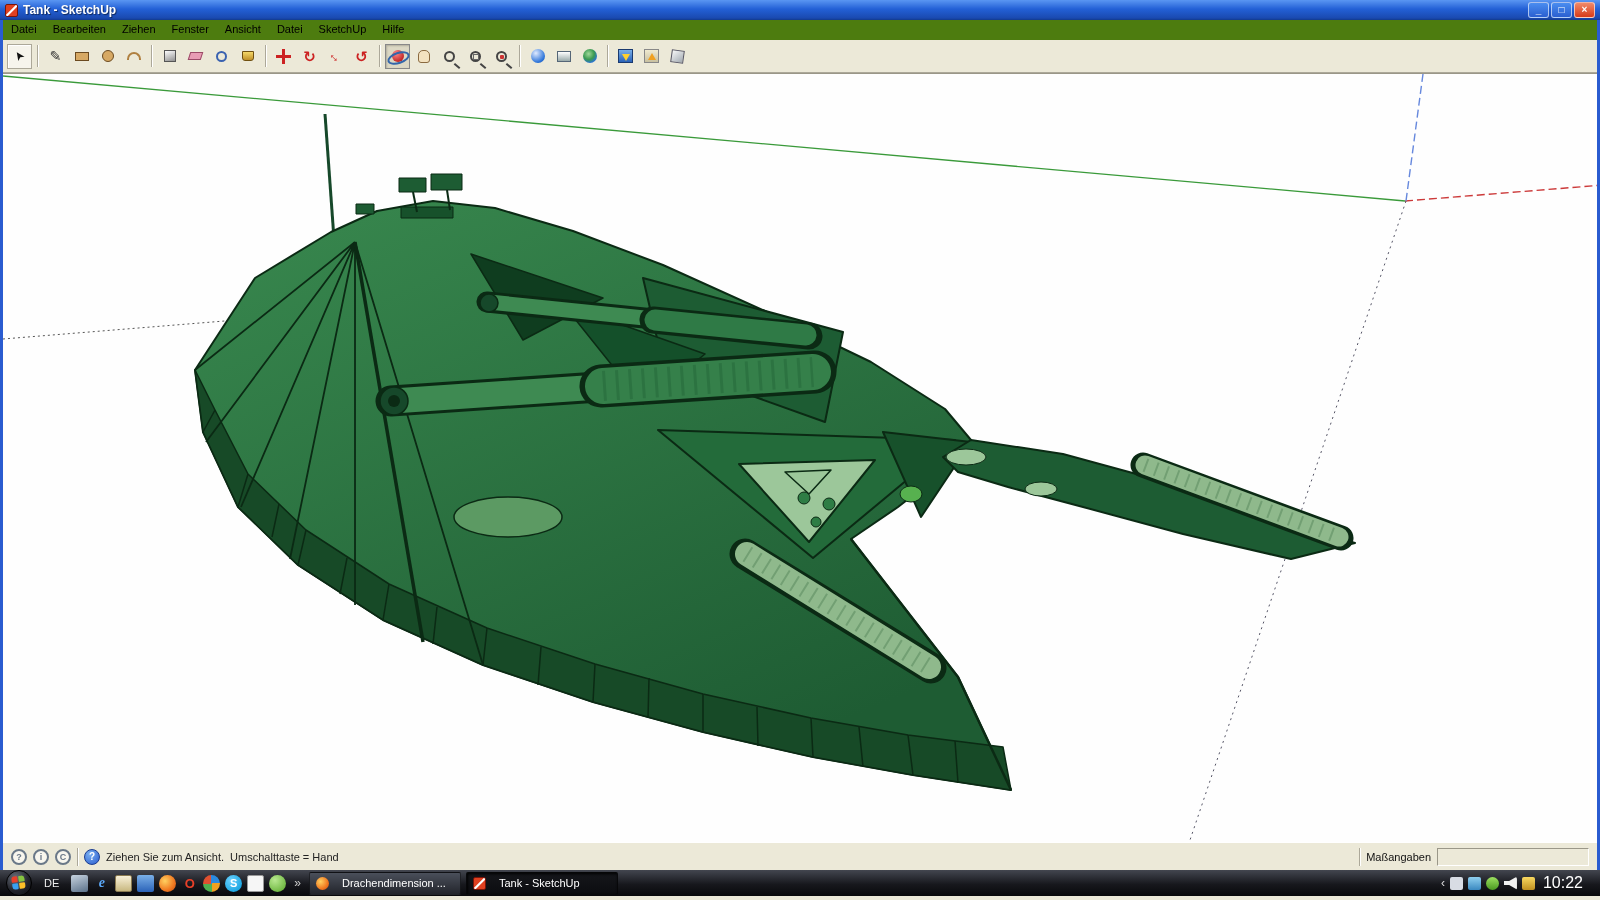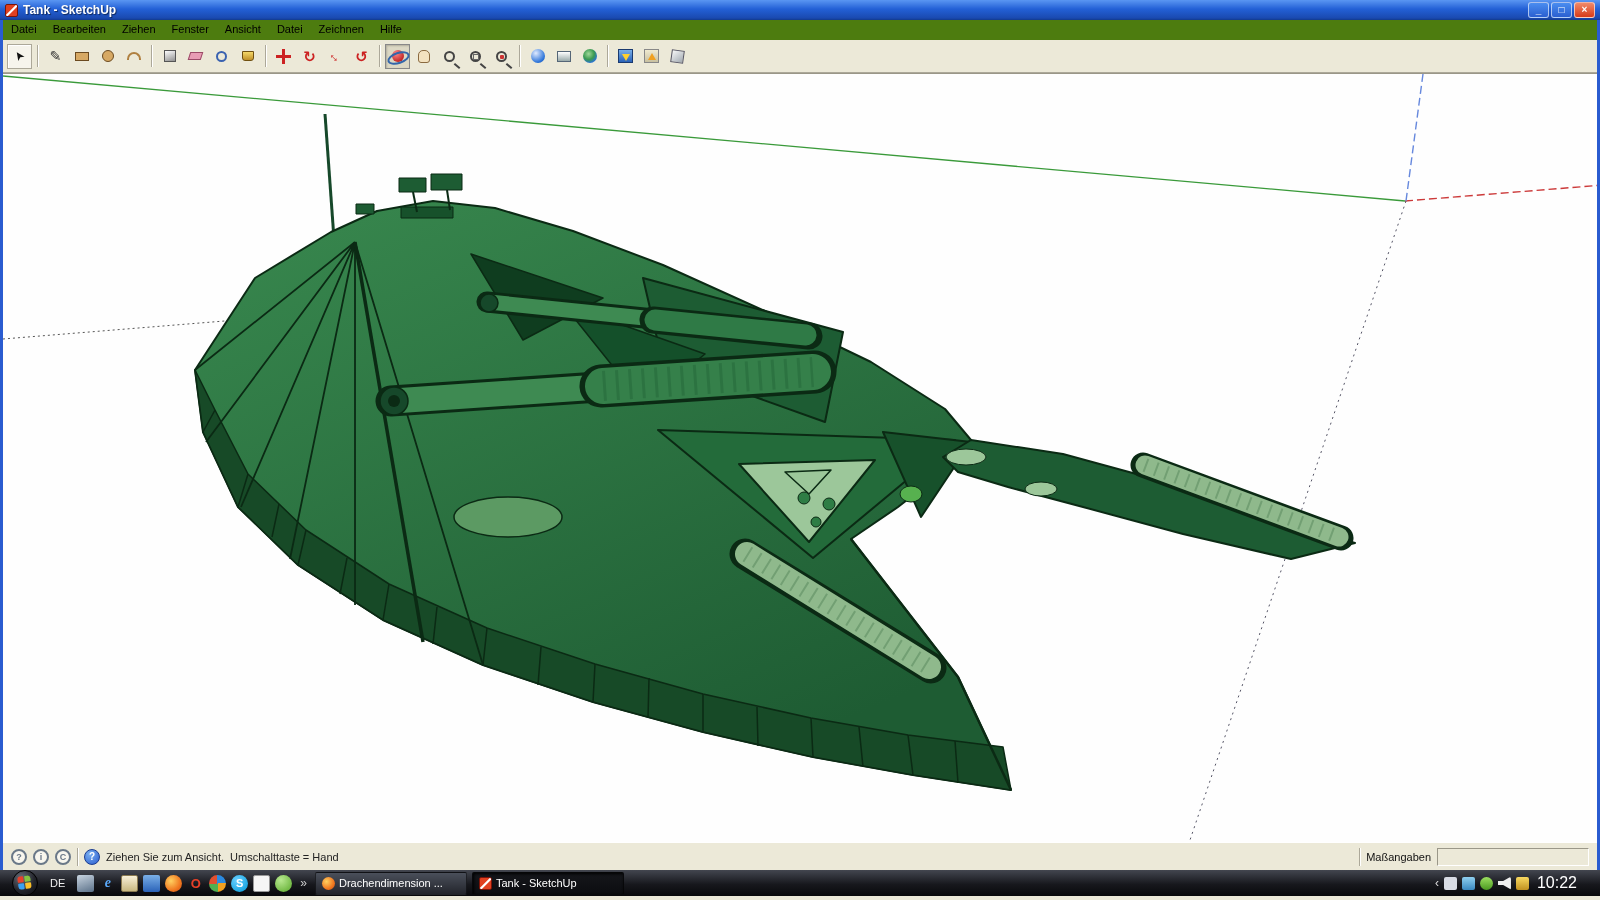--- a/index.html
+++ b/index.html
@@ -76,21 +76,21 @@
   .sb-help{width:16px;height:16px;border-radius:50%;background:radial-gradient(circle at 35% 30%,#7ab0f0,#2a5cd0);
     color:#fff;border:1px solid #1a3c90;font-size:10px;font-weight:bold;display:flex;align-items:center;justify-content:center;cursor:pointer}
   .sb-msg{white-space:pre;color:#222}
   .sb-spacer{flex:1}
   .sb-div{width:1px;height:18px;background:#aca899;box-shadow:1px 0 0 #fff}
   .vcb-label{color:#111}
   .vcb{width:152px;height:18px;background:#ece9d8;border:1px solid;border-color:#9a9788 #fff #fff #9a9788}
 
   
   .taskbar{height:26px;background:linear-gradient(#43464f,#17181d 55%,#08080b);
-    display:flex;align-items:center;gap:5px;padding:0 12px;color:#fff}
+    display:flex;align-items:center;gap:5px;padding:0 6px;color:#fff}
   .start-orb{width:26px;height:26px;border-radius:50%;border:1px solid #000;cursor:pointer;
     background:radial-gradient(circle at 35% 28%,#6a707c,#23252c 55%,#0a0b0e);
     display:flex;align-items:center;justify-content:center}
   .flag{width:14px;height:14px;display:grid;grid-template-columns:6px 6px;grid-template-rows:6px 6px;gap:1px;transform:rotate(-8deg)}
   .flag i{display:block}
   .flag i:nth-child(1){background:#e8402a;border-radius:3px 1px 1px 1px}
   .flag i:nth-child(2){background:#86c440;border-radius:1px 3px 1px 1px}
   .flag i:nth-child(3){background:#3aa0f0;border-radius:1px 1px 1px 3px}
   .flag i:nth-child(4){background:#fcc028;border-radius:1px 1px 3px 1px}
   .lang{color:#eee;font-size:11px;padding:2px 7px;cursor:pointer}
@@ -101,21 +101,21 @@
   .q-mail{background:linear-gradient(#f8f0d8,#c8b880);border:1px solid #8a7a50}
   .q-blue{background:linear-gradient(#7ab0e8,#2a62b8)}
   .q-ff{border-radius:50%;background:radial-gradient(circle at 35% 35%,#ffd060,#f07820 60%,#c04a10)}
   .q-opera{color:#e84028;font-size:13px}
   .q-wmp{border-radius:50%;background:conic-gradient(#2a8ae0 0 25%,#f0a020 0 50%,#50b050 0 75%,#e05030 0)}
   .q-skype{border-radius:50%;background:radial-gradient(circle at 35% 30%,#6ad0ff,#0098d8)}
   .q-doc{background:#f6f6f6;border:1px solid #999}
   .q-msn{border-radius:50%;background:radial-gradient(circle at 35% 30%,#b8e890,#58a828)}
   .overflow{color:#ccc;font-size:12px;padding:0 3px;cursor:pointer}
   .task-btn{width:152px;height:23px;border-radius:2px;border:1px solid #00000088;cursor:pointer;
-    background:linear-gradient(#4a4f5a,#23252c);display:flex;align-items:center;gap:4px;
+    background:linear-gradient(#4a4f5a,#23252c);display:flex;align-items:center;gap:13px;
     padding:0 6px;font-size:11px;color:#fff;white-space:nowrap;overflow:hidden}
   .task-btn.active{background:linear-gradient(#15161b,#0c0d10);box-shadow:inset 1px 1px 3px #000}
   .t-ico{flex:0 0 13px;width:13px;height:13px;border-radius:2px}
   .t-ff{border-radius:50%;background:radial-gradient(circle at 35% 35%,#ffd060,#f07820 60%,#c04a10)}
   .t-su{background:linear-gradient(135deg,#e04020 42%,#fff 47%,#fff 56%,#e04020 61%);border:1px solid #7a1408}
   .t-label{overflow:hidden;text-overflow:ellipsis}
   .tray{margin-left:auto;display:flex;align-items:center;gap:5px;padding-right:6px}
   .tray-chevron{color:#ddd;font-size:12px;cursor:pointer}
   .tray-ico{width:13px;height:13px;border-radius:2px;cursor:pointer}
   .tr-1{background:#d8dce4}
@@ -142,21 +142,21 @@
 
   <div class="winbody">
 
     <div class="menubar">
       <span class="menu-item">Datei</span>
       <span class="menu-item">Bearbeiten</span>
       <span class="menu-item">Ziehen</span>
       <span class="menu-item">Fenster</span>
       <span class="menu-item">Ansicht</span>
       <span class="menu-item">Datei</span>
-      <span class="menu-item">Zeichnen</span>
+      <span class="menu-item">SketchUp</span>
       <span class="menu-item">Hilfe</span>
     </div>
 
     <div class="toolbar">
       <div class="tool boxed">
           <span class="g i-select">➤</span>
         </div>
       <span class="sep"></span>
       <div class="tool">
           <span class="g i-line">✎</span>

